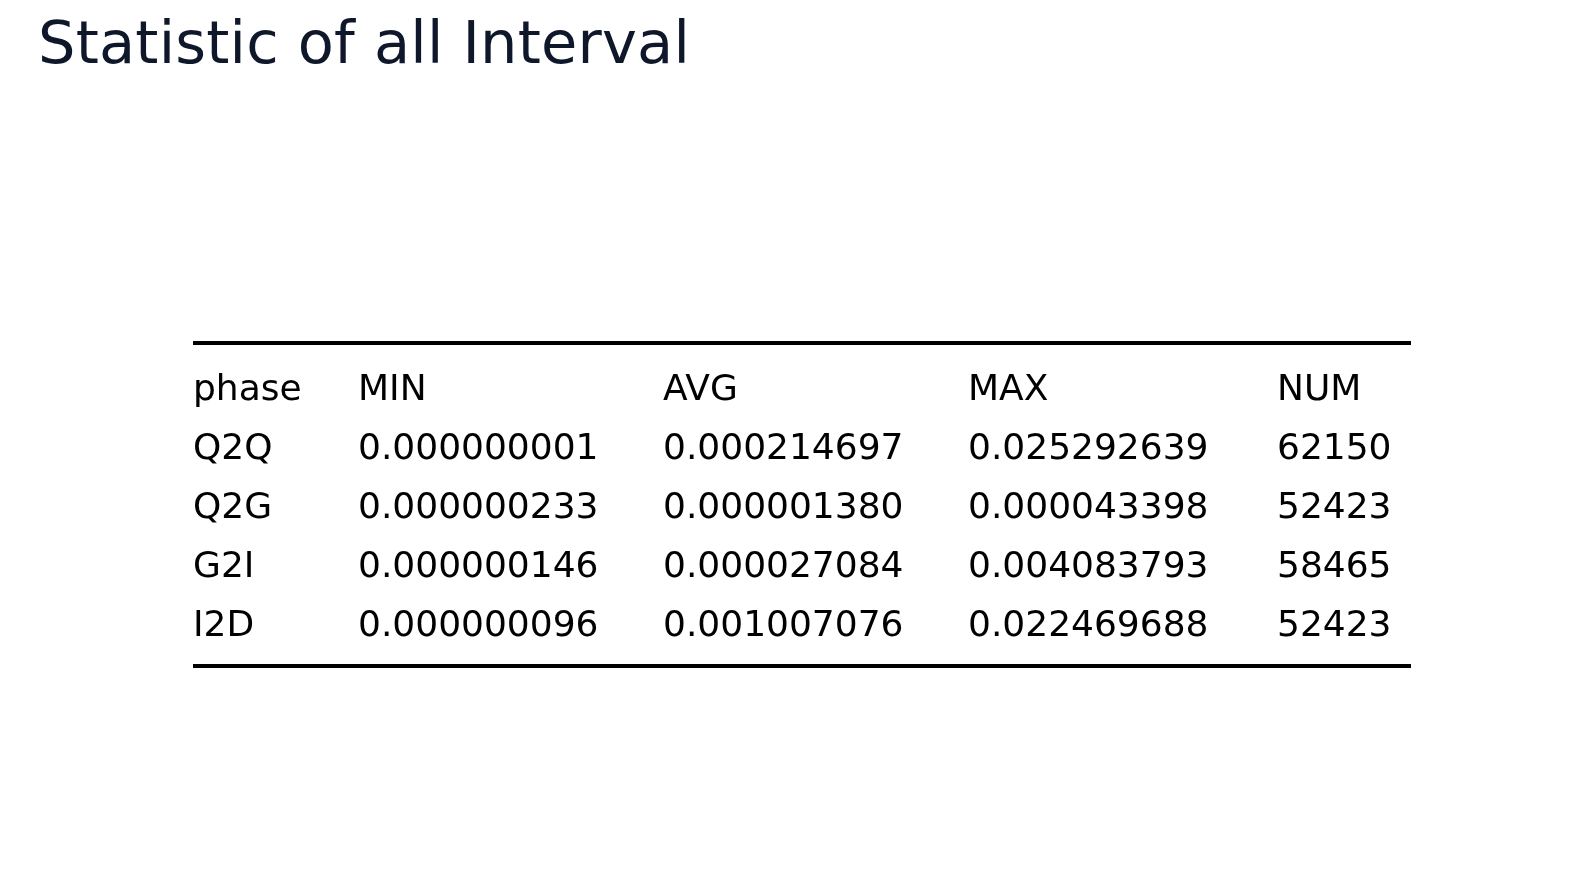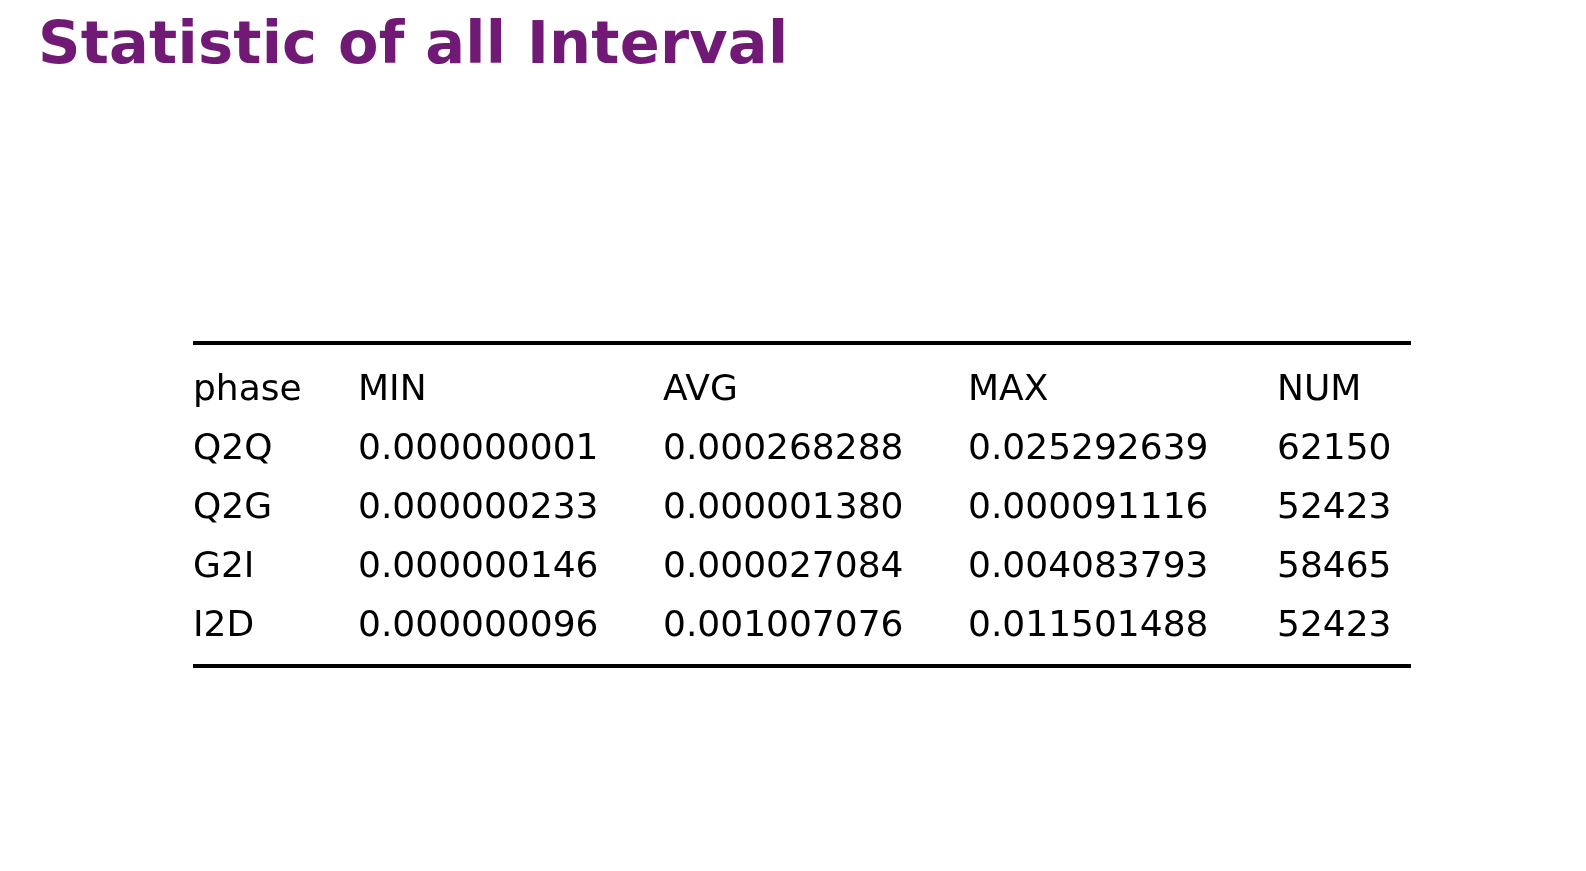--- a/index.html
+++ b/index.html
@@ -24,24 +24,24 @@
     background: #ffffff;
   }
 
   
   .slide-title {
     position: absolute;
     left: 38px;
     top: 12px;
     font-family: "DejaVu Sans", sans-serif;
     font-size: 59px;
-    font-weight: 700;
+    font-weight: 400;
     line-height: 1.05;
     letter-spacing: 0.2px;
-    color: #701a75;
+    color: #0f172a;
     white-space: nowrap;
   }
 
   
   .table-wrap {
     position: absolute;
     left: 193px;
     top: 341px;
     width: 1218px;
   }
@@ -126,43 +126,43 @@
           <th class="row-cell"><span class="hdr-text">MIN</span></th>
           <th class="row-cell"><span class="hdr-text">AVG</span></th>
           <th class="row-cell"><span class="hdr-text">MAX</span></th>
           <th class="row-cell"><span class="hdr-text">NUM</span></th>
         </tr>
       </thead>
       <tbody>
         <tr>
           <td class="row-cell"><span class="cell-text">Q2Q</span></td>
           <td class="row-cell"><span class="cell-text">0.000000001</span></td>
-          <td class="row-cell"><span class="cell-text">0.000268288</span></td>
+          <td class="row-cell"><span class="cell-text">0.000214697</span></td>
           <td class="row-cell"><span class="cell-text">0.025292639</span></td>
           <td class="row-cell"><span class="cell-text">62150</span></td>
         </tr>
         <tr>
           <td class="row-cell"><span class="cell-text">Q2G</span></td>
           <td class="row-cell"><span class="cell-text">0.000000233</span></td>
           <td class="row-cell"><span class="cell-text">0.000001380</span></td>
-          <td class="row-cell"><span class="cell-text">0.000091116</span></td>
+          <td class="row-cell"><span class="cell-text">0.000043398</span></td>
           <td class="row-cell"><span class="cell-text">52423</span></td>
         </tr>
         <tr>
           <td class="row-cell"><span class="cell-text">G2I</span></td>
           <td class="row-cell"><span class="cell-text">0.000000146</span></td>
           <td class="row-cell"><span class="cell-text">0.000027084</span></td>
           <td class="row-cell"><span class="cell-text">0.004083793</span></td>
           <td class="row-cell"><span class="cell-text">58465</span></td>
         </tr>
         <tr>
           <td class="row-cell"><span class="cell-text">I2D</span></td>
           <td class="row-cell"><span class="cell-text">0.000000096</span></td>
           <td class="row-cell"><span class="cell-text">0.001007076</span></td>
-          <td class="row-cell"><span class="cell-text">0.011501488</span></td>
+          <td class="row-cell"><span class="cell-text">0.022469688</span></td>
           <td class="row-cell"><span class="cell-text">52423</span></td>
         </tr>
       </tbody>
     </table>
 
     <div class="spacer-before-bottomrule"></div>
     <div class="rule-bottom"></div>
 
   </div>
 

